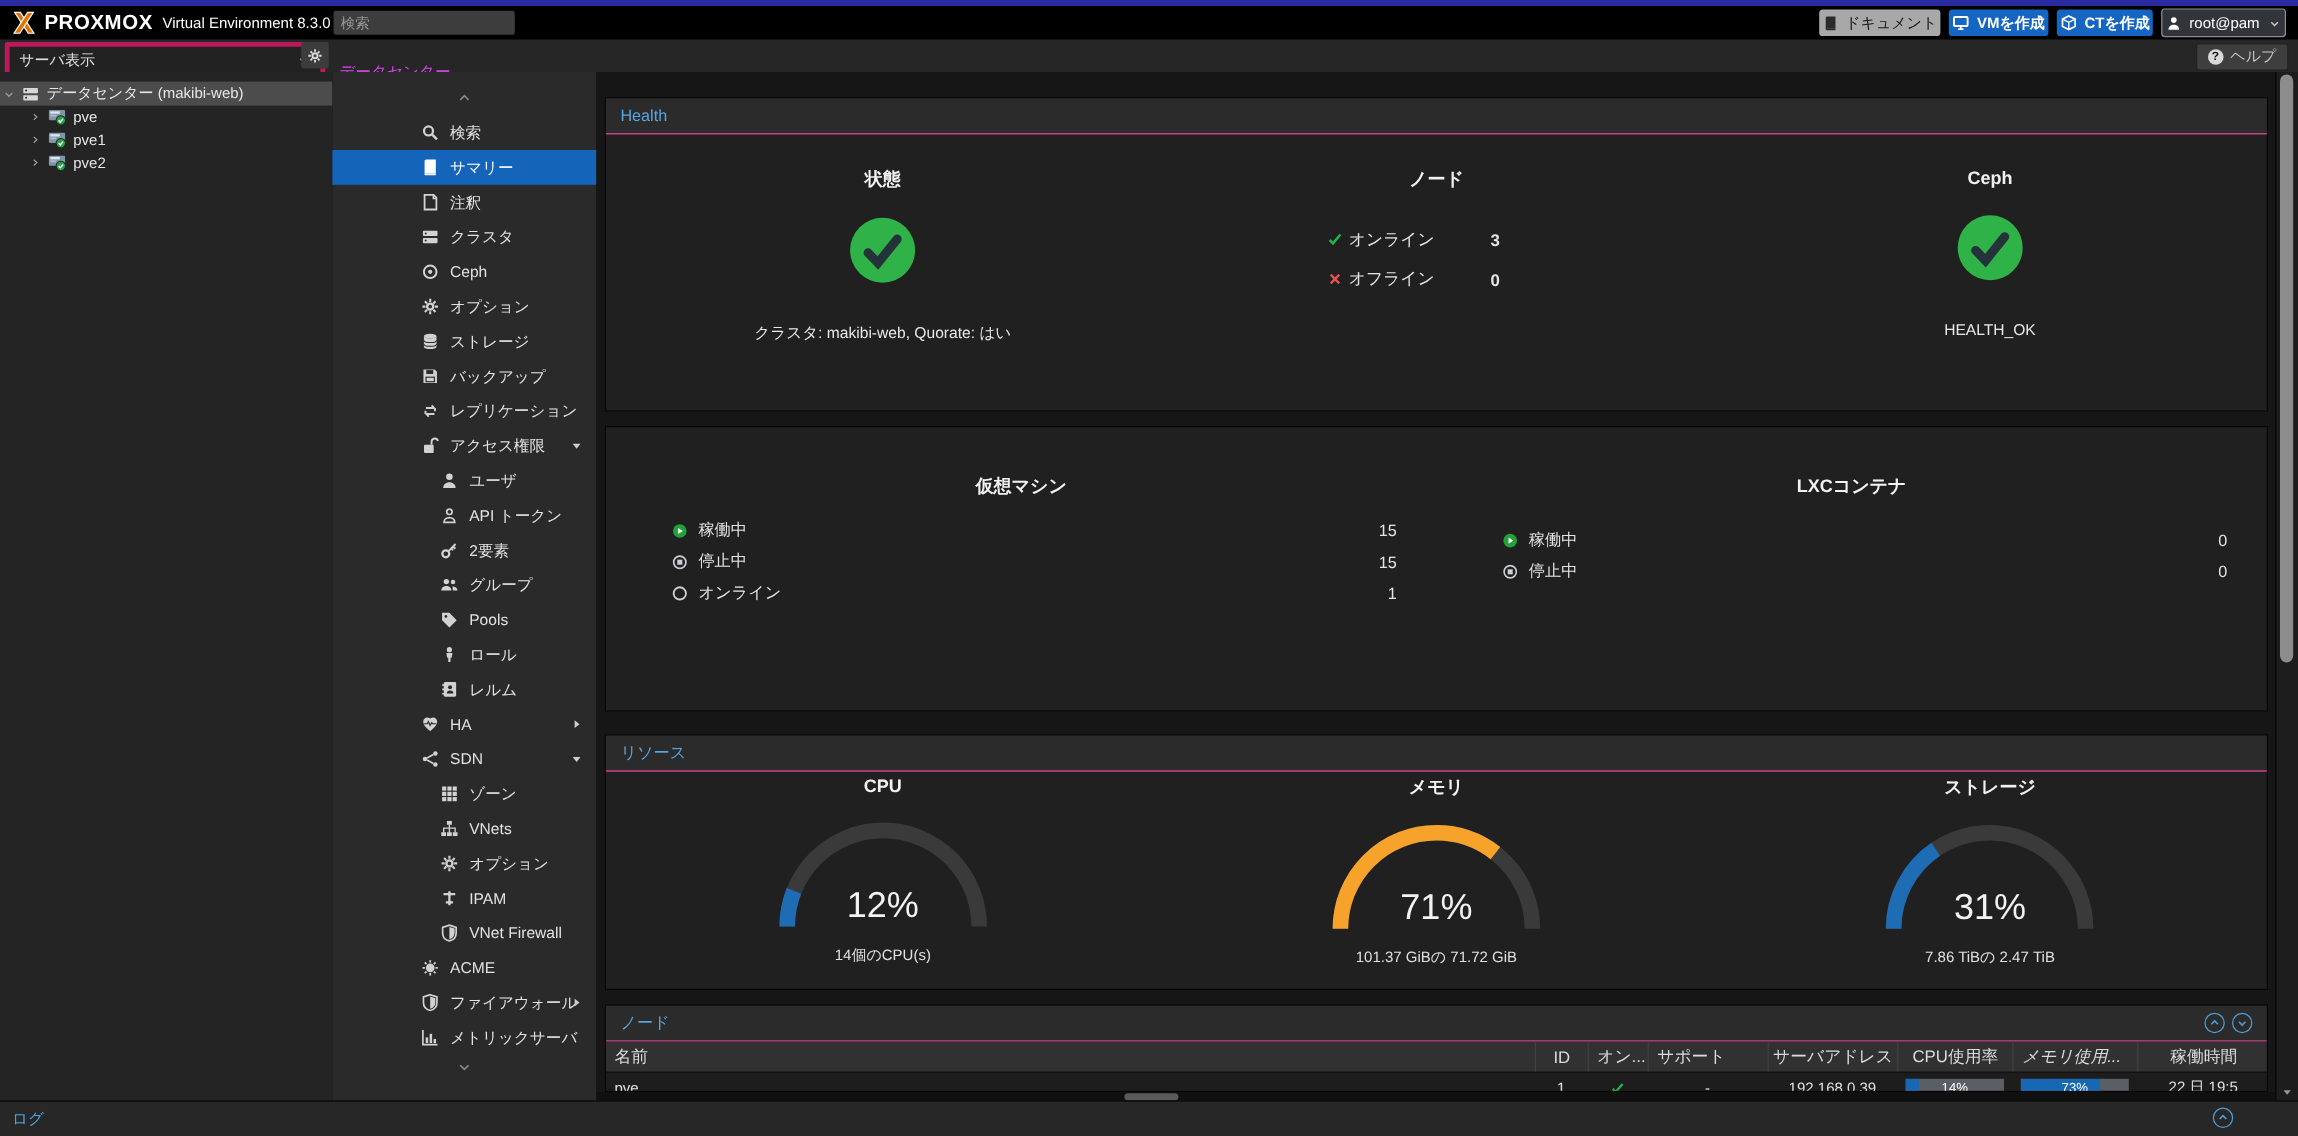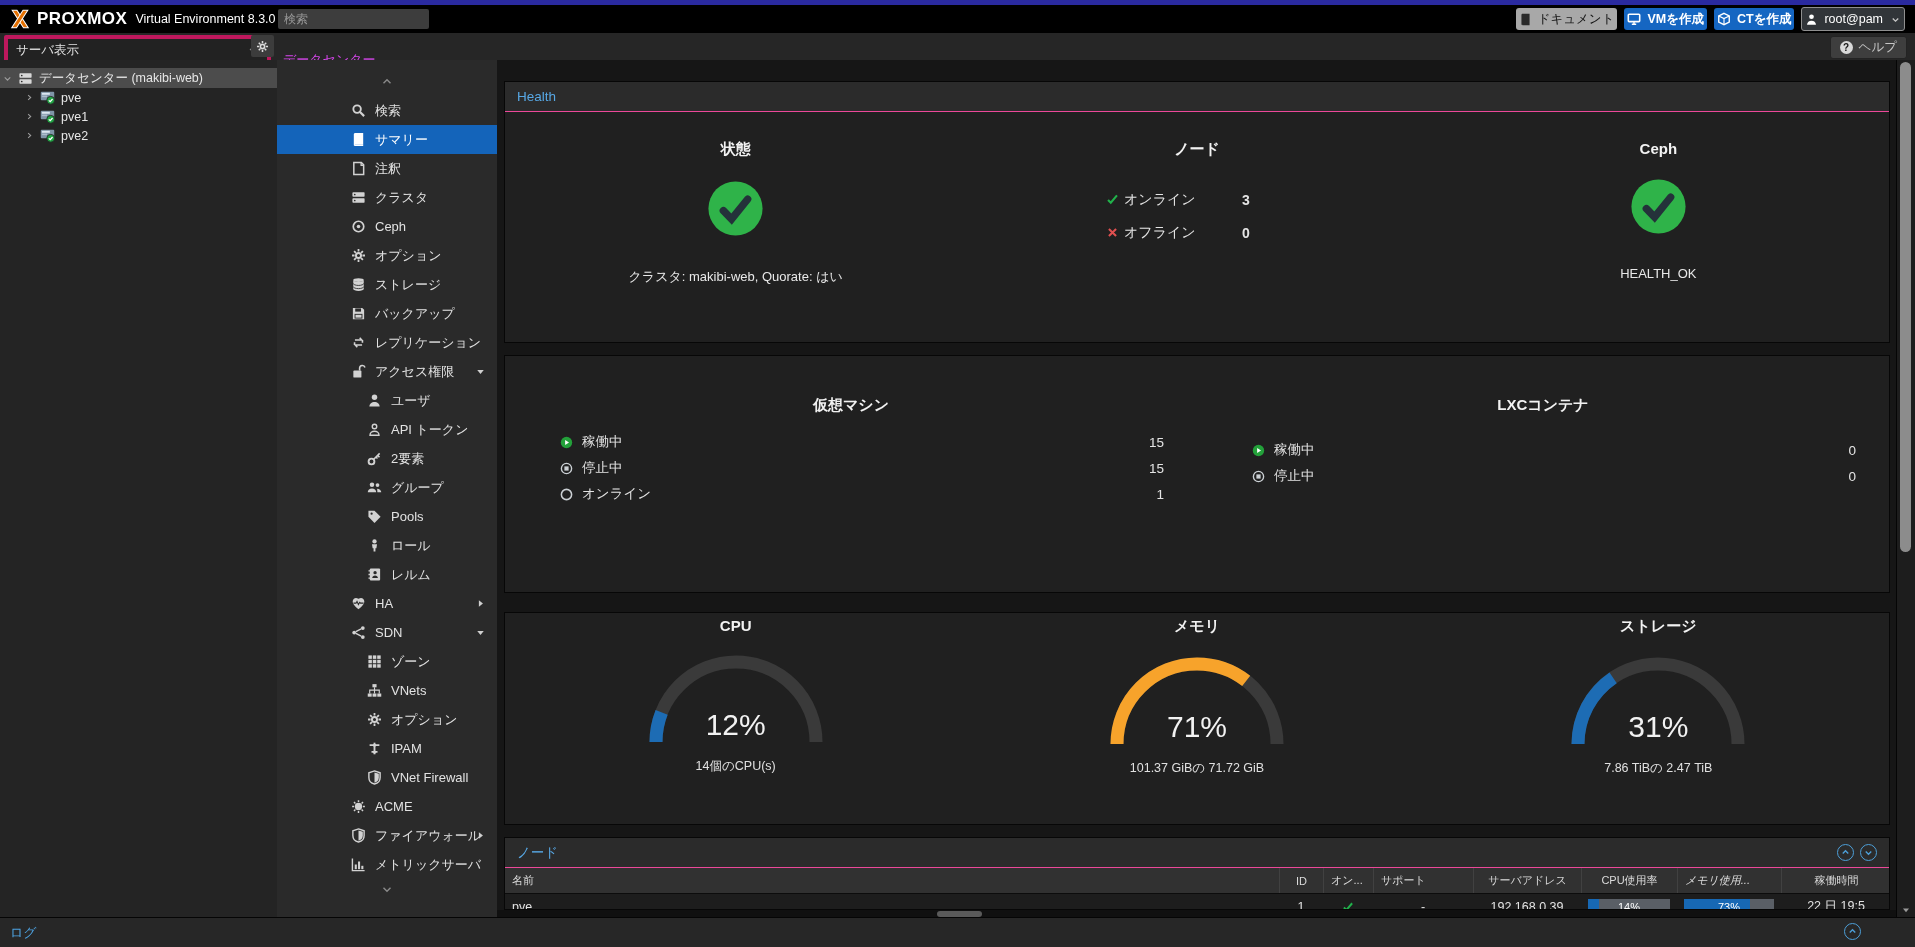--- a/index.html
+++ b/index.html
@@ -90,21 +90,21 @@
   
   .res-body{display:flex;}
   .gauge-col{flex:1;display:flex;flex-direction:column;align-items:center;}
   .gauge-heading{margin-top:4px;font-size:15px;font-weight:bold;color:#f2f2f2;}
   .gauge-wrap{position:relative;margin-top:16px;width:190px;height:100px;}
   .gauge-pct{position:absolute;left:0;bottom:8px;width:100%;text-align:center;font-size:30px;color:#f2f2f2;}
   .gauge-caption{margin-top:8px;font-size:12.5px;color:#e0e0e0;}
   
   .tbl-header{display:flex;height:26px;background:#313131;border-bottom:1px solid #0c0c0c;box-sizing:border-box;}
   .tbl-header .cell{border-left:1px solid #414141;box-sizing:border-box;display:flex;align-items:center;
-    font-size:11px;color:#dcdcdc;padding:0 7px;overflow:hidden;white-space:nowrap;cursor:pointer;}
+    font-size:14px;color:#dcdcdc;padding:0 7px;overflow:hidden;white-space:nowrap;cursor:pointer;}
   .tbl-header .cell:first-child{border-left:none;}
   .tbl-row{display:flex;height:25px;background:#1d1d1d;cursor:pointer;}
   .tbl-row .cell{display:flex;align-items:center;font-size:12.5px;color:#e2e2e2;padding:0 7px;box-sizing:border-box;
     overflow:hidden;white-space:nowrap;}
   .al-left{justify-content:flex-start;}.al-center{justify-content:center;}
   .pbar{position:relative;width:100%;height:15px;background:#5a5f66;overflow:hidden;}
   .pbar .fill{position:absolute;left:0;top:0;bottom:0;background:#1768b4;}
   .pbar .ptext{position:absolute;left:0;top:0;width:100%;height:100%;display:flex;align-items:center;
     justify-content:center;font-size:11px;color:#fff;}
   
@@ -692,20 +692,23 @@
                 </span>
                 <span>停止中</span>
                 <span class="gval">0</span>
               </div>
             </div>
         </div>
       </div>
     </div>
 
     <div class="panel p-resources">
+      <div class="panel-header">
+        <span class="panel-title">リソース</span>
+      </div>
       <div class="res-body" id="gauges">
           <div class="gauge-col">
             <div class="gauge-heading">CPU</div>
             <div class="gauge-wrap">
               <svg viewBox="0 0 190 100" width="190" height="100">
                 <path d="M 15 92 A 80 80 0 0 1 175 92" fill="none" stroke="#3a3a3a" stroke-width="13"></path>
                 <path d="M 15 92 A 80 80 0 0 1 175 92" fill="none" stroke="#1d6cb4" stroke-width="13" stroke-dasharray="30.2 251.3"></path>
               </svg>
               <div class="gauge-pct">12%</div>
             </div>

